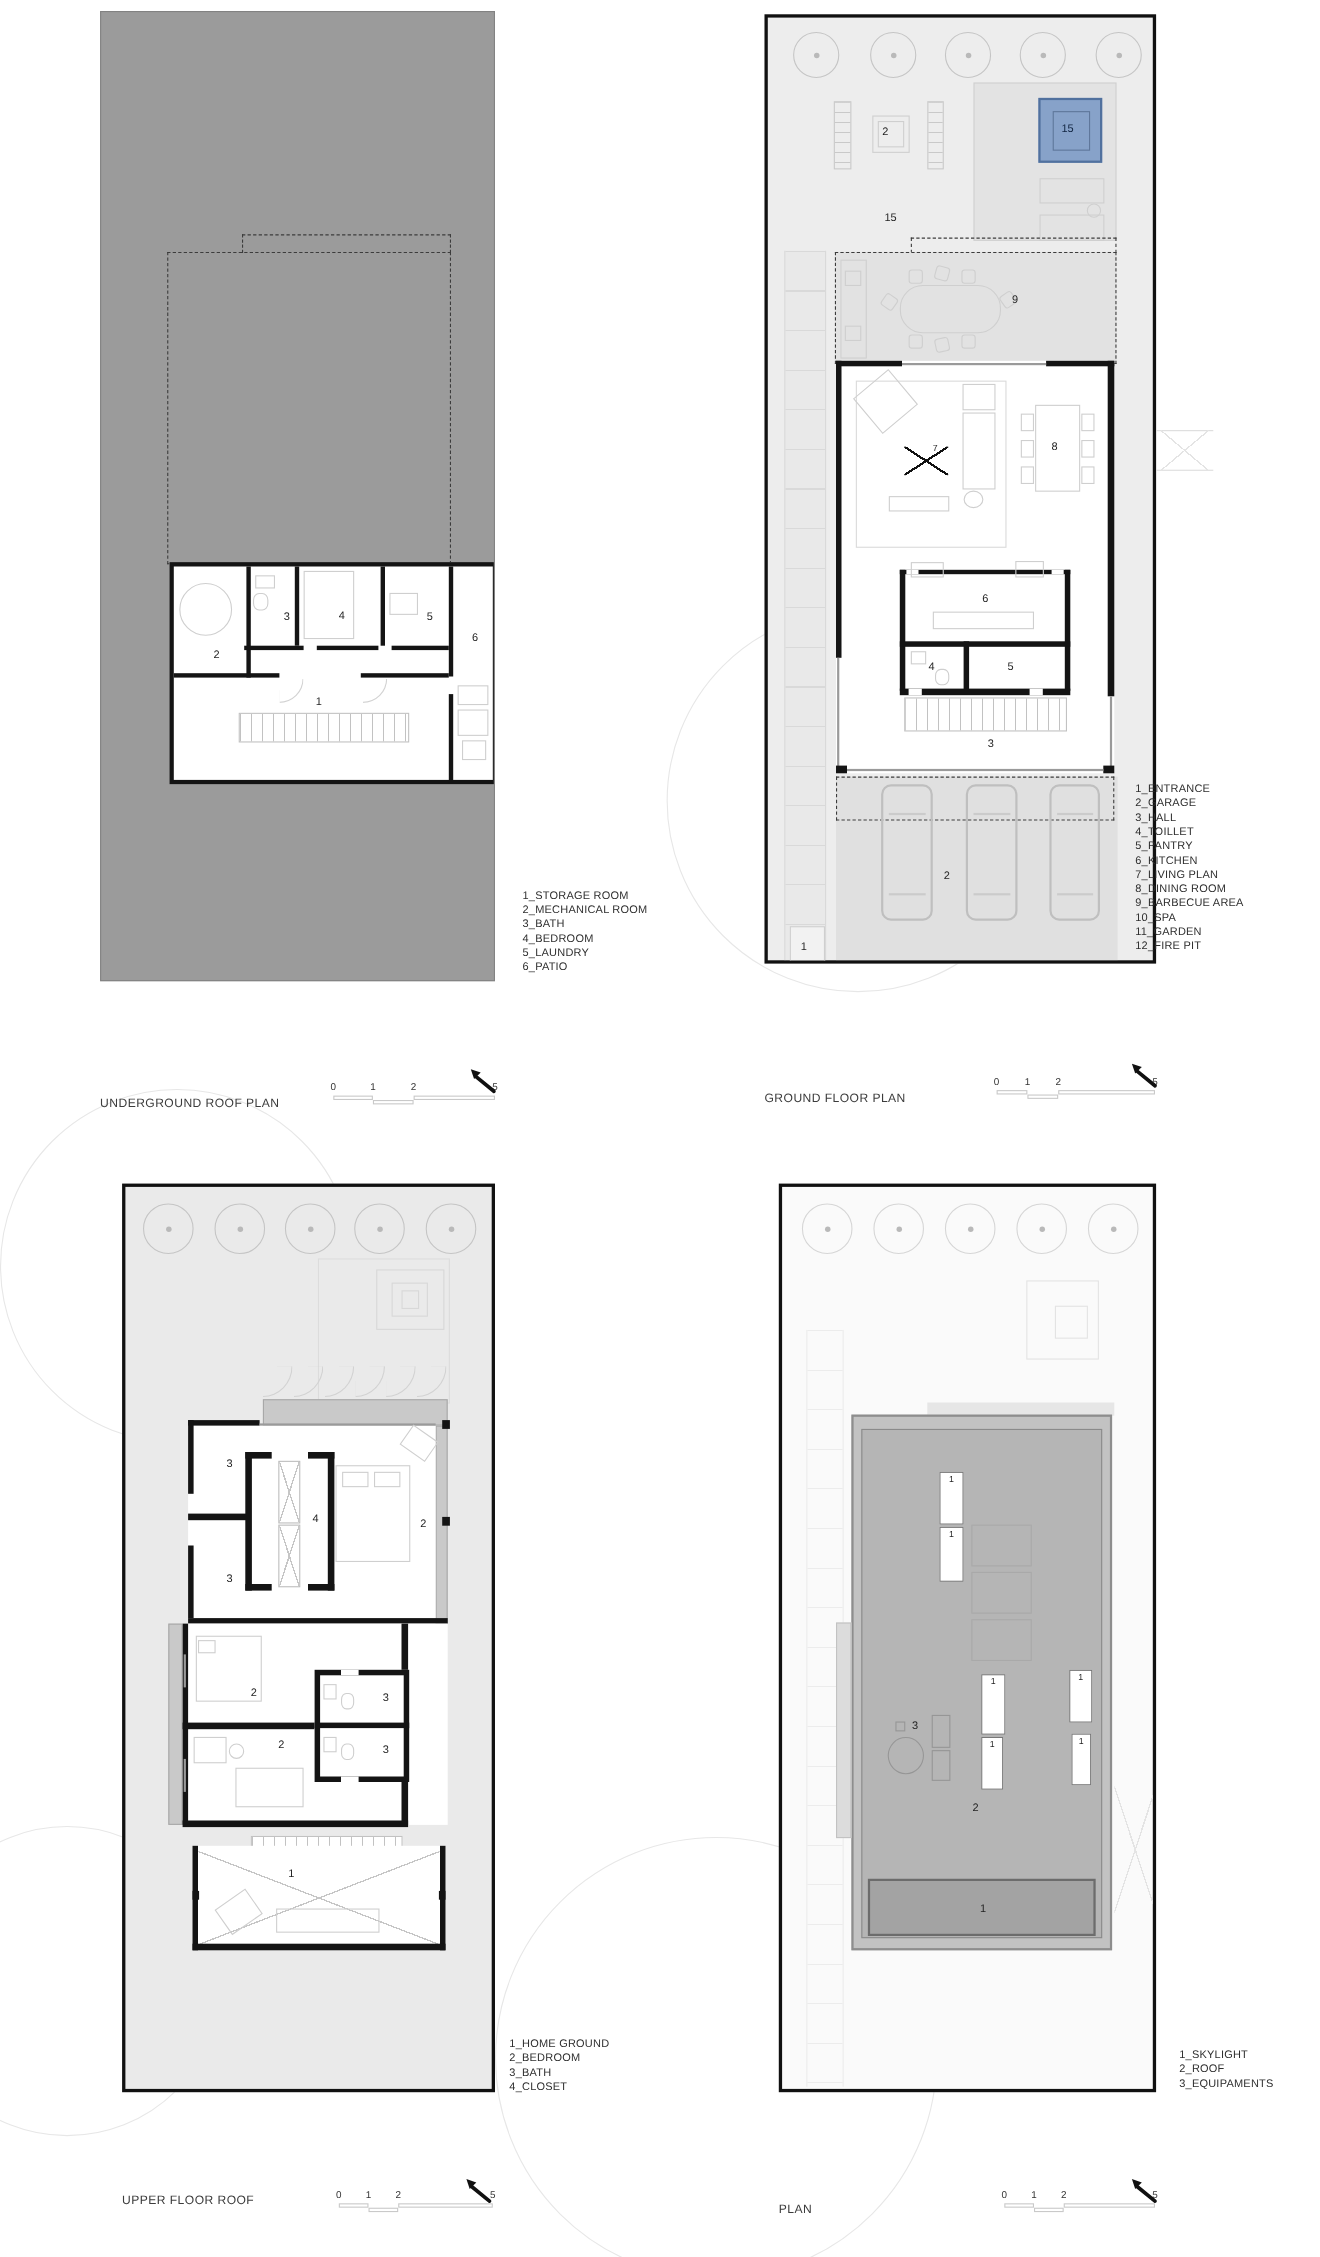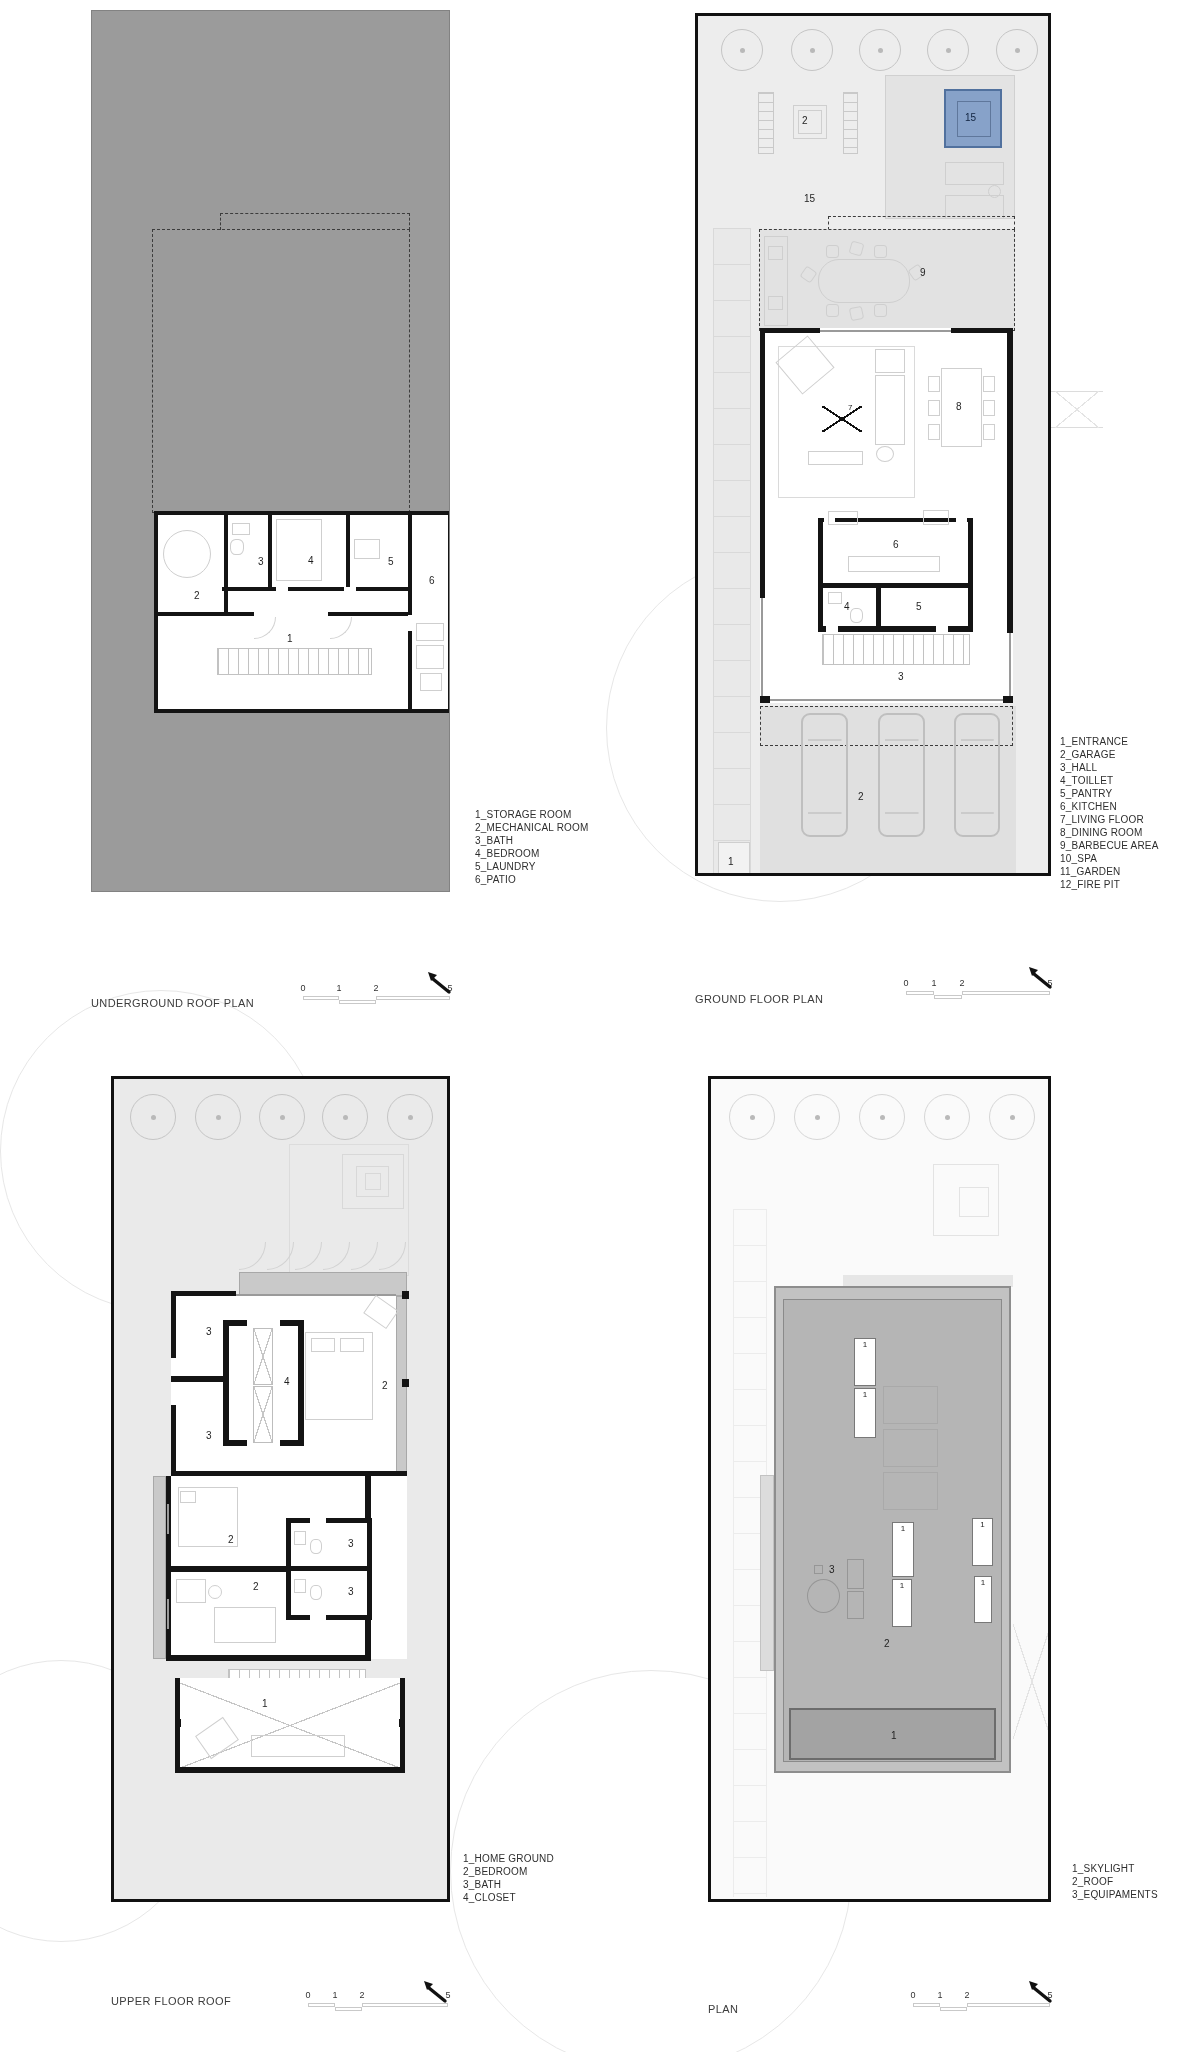--- a/index.html
+++ b/index.html
@@ -226,28 +226,28 @@
   <div class="room-label" style="left:106px;top:178px;">15</div>
   <div class="room-label" style="left:104px;top:100px;">2</div>
   <div class="room-label" style="left:267px;top:97px;color:#10233f;">15</div>
   <div class="room-label" style="left:222px;top:252px;">9</div>
 </div>
 
 <div class="abs" style="left:1051px;top:391px;width:52px;height:1px;background:#dcdcdc;"></div>
 <div class="abs" style="left:1051px;top:427px;width:52px;height:1px;background:#dcdcdc;"></div>
 <div class="abs xf" style="left:1055px;top:391px;width:44px;height:37px;"></div>
 
-<div class="legend" style="left:1060px;top:711px;margin-top:24px;">
+<div class="legend" style="left:1032px;top:711px;">
   <div>1_ENTRANCE</div>
   <div>2_GARAGE</div>
   <div>3_HALL</div>
   <div>4_TOILLET</div>
   <div>5_PANTRY</div>
   <div>6_KITCHEN</div>
-  <div>7_LIVING FLOOR</div>
+  <div>7_LIVING PLAN</div>
   <div>8_DINING ROOM</div>
   <div>9_BARBECUE AREA</div>
   <div>10_SPA</div>
   <div>11_GARDEN</div>
   <div>12_FIRE PIT</div>
 </div>
 
 <div class="panel" style="left:111px;top:1076px;width:339px;height:826px;background:#eaeaea;border:3px solid #111;">
 
   <div class="tree" style="left:16px;top:15px;width:44px;height:44px;">

